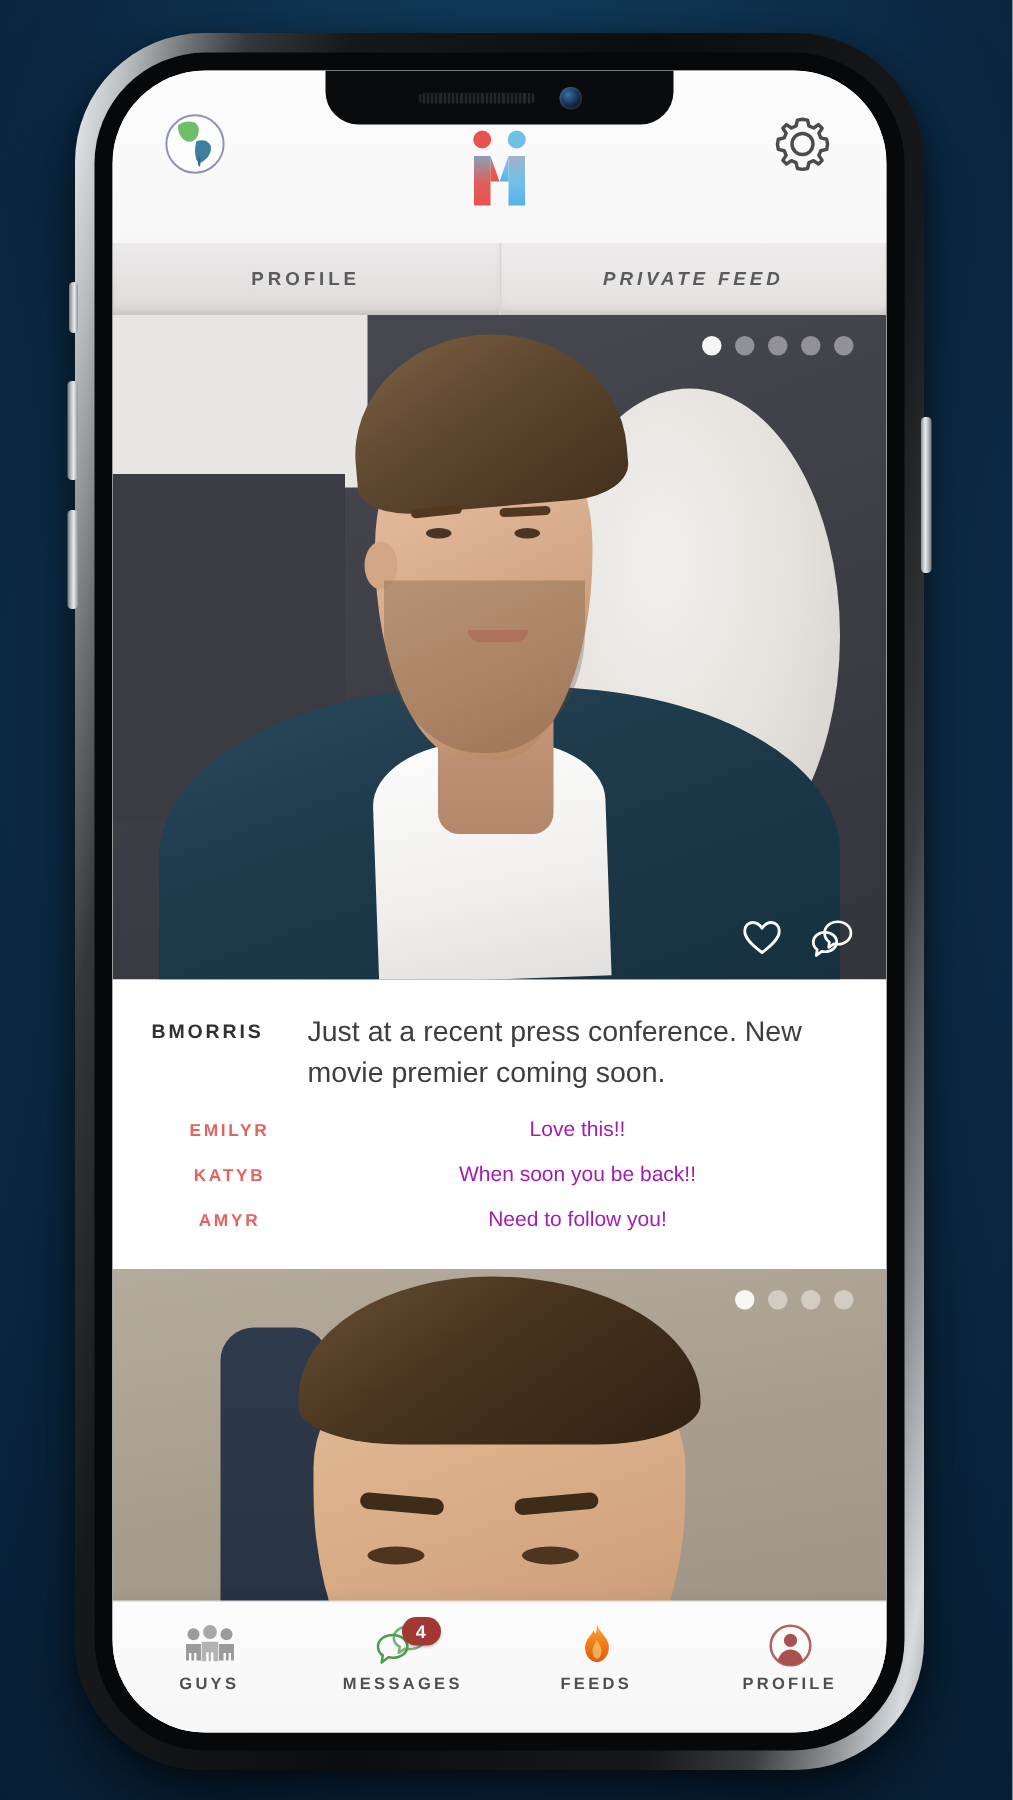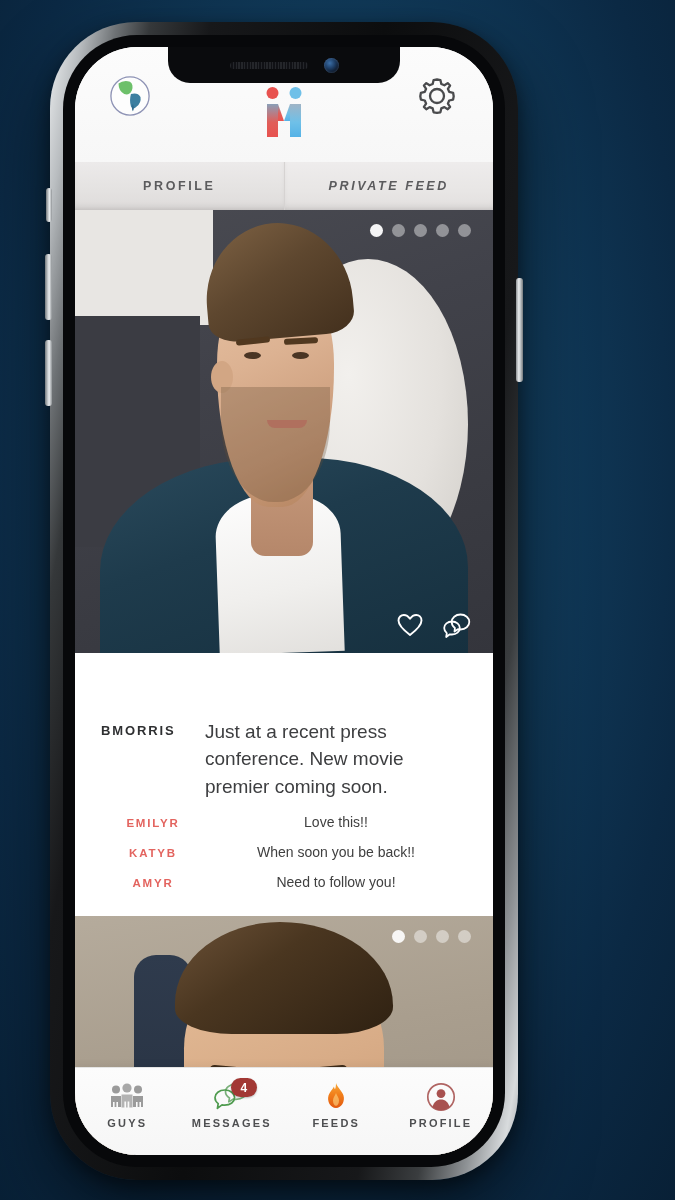--- a/index.html
+++ b/index.html
@@ -10,21 +10,21 @@
   }
   body {
     background: radial-gradient(ellipse at 50% 40%, #15476b 0%, #113c5c 40%, #0b2944 75%, #082036 100%);
     position: relative;
   }
 
   
   #phone-frame {
     position: absolute;
     left: 50px; top: 22px;
-    width: 468px; height: 1158px;
+    width: 566px; height: 1158px;
     border-radius: 86px;
     background: linear-gradient(100deg, #f2f4f5 0%, #b9bdc0 5%, #6e7275 10%, #35383a 15%, #17181a 24%,
                                 #0c0d0e 50%, #17181a 76%, #3a3d3f 85%, #8f9396 92%, #d8dbdd 97%, #9a9ea1 100%);
     box-shadow: 0 34px 70px rgba(0,0,0,0.55), 0 6px 18px rgba(0,0,0,0.45);
     padding: 13px;
   }
   #phone-bezel {
     width: 100%; height: 100%;
     border-radius: 74px;
     background: #07080a;
@@ -284,21 +284,20 @@
     right: 22px; bottom: 14px;
     display: flex; gap: 20px;
     z-index: 5;
   }
   .photo-actions svg { cursor: pointer; display: block; }
 
   
   .post-body {
     background: #fff;
     padding: 22px 26px 26px 26px;
-    margin-top: 43px;
   }
   .caption-row { display: flex; align-items: flex-start; }
   .author-name {
     width: 104px;
     flex: 0 0 104px;
     font-size: 13px;
     font-weight: bold;
     letter-spacing: 1.9px;
     color: #2f3032;
     padding-top: 5px;
@@ -321,21 +320,21 @@
     flex: 0 0 104px;
     font-size: 11.5px;
     font-weight: bold;
     letter-spacing: 1.8px;
     color: #e3645f;
     cursor: pointer;
   }
   .comment-text {
     flex: 1;
     font-size: 14px;
-    color: #404040;
+    color: #a21caf;
     font-weight: 300;
   }
 
   
   #bottom-nav {
     position: absolute;
     left: 0; right: 0; bottom: 0;
     height: 88px;
     background: linear-gradient(180deg, #fcfcfc 0%, #f6f6f6 100%);
     border-top: 1px solid #e4e4e4;

